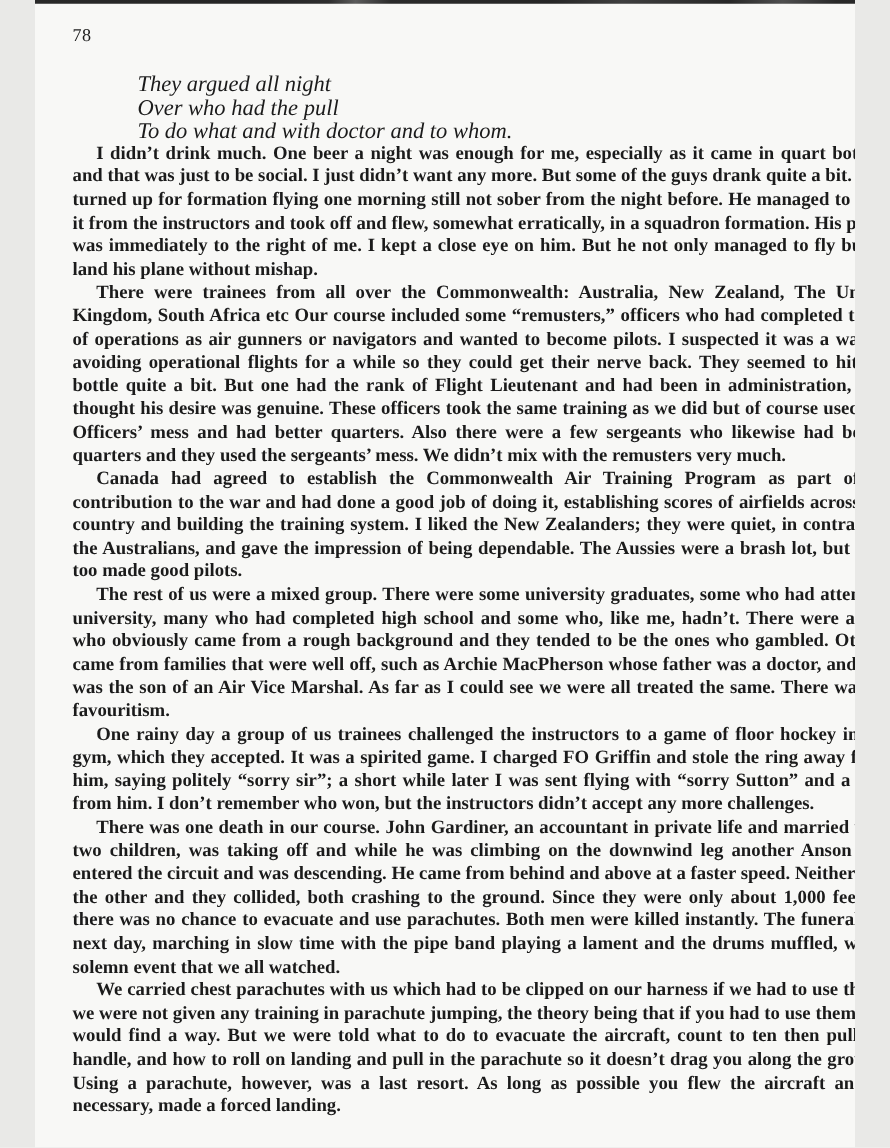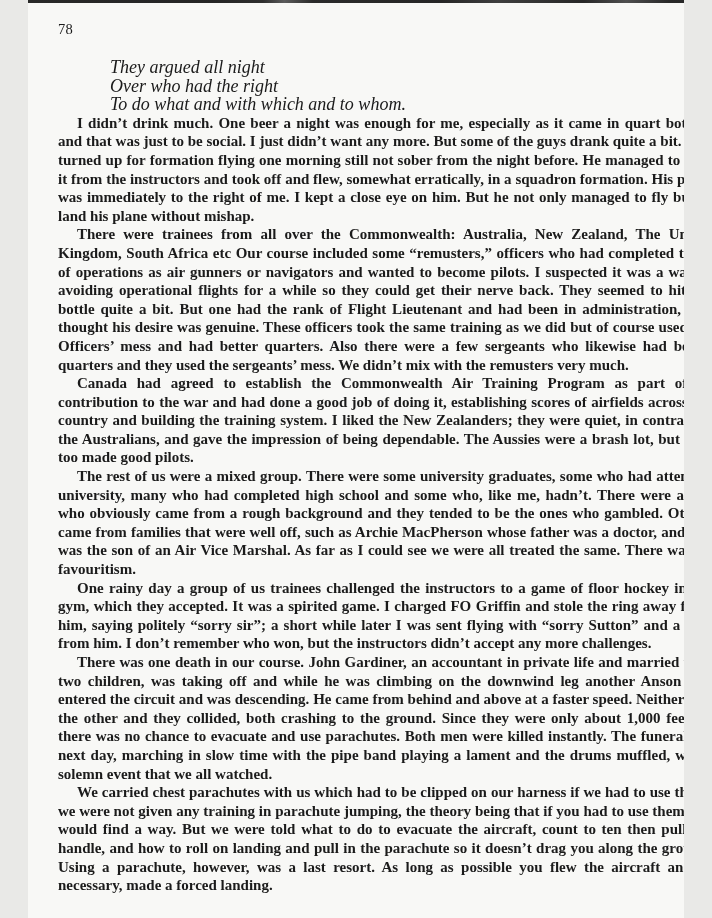--- a/index.html
+++ b/index.html
@@ -82,22 +82,22 @@
 <div class="page">
   <div class="artifact-top"></div>
 
   <div class="header-row">
     <span class="page-number">78</span>
   </div>
 
   <div class="text-block">
     <div class="poem">
       <div class="poem-line">They argued all night</div>
-      <div class="poem-line">Over who had the right</div>
-      <div class="poem-line">To do what and with which and to whom.</div>
+      <div class="poem-line">Over who had the pull</div>
+      <div class="poem-line">To do what and with doctor and to whom.</div>
     </div>
     <p class="para indent">I didn’t drink much. One beer a night was enough for me, especially as it came in quart bottles, and that was just to be social. I just didn’t want any more. But some of the guys drank quite a bit. One turned up for formation flying one morning still not sober from the night before. He managed to hide it from the instructors and took off and flew, somewhat erratically, in a squadron formation. His plane was immediately to the right of me. I kept a close eye on him. But he not only managed to fly but to land his plane without mishap.</p>
     <p class="para indent">There were trainees from all over the Commonwealth: Australia, New Zealand, The United Kingdom, South Africa etc Our course included some “remusters,” officers who had completed tours of operations as air gunners or navigators and wanted to become pilots. I suspected it was a way of avoiding operational flights for a while so they could get their nerve back. They seemed to hit the bottle quite a bit. But one had the rank of Flight Lieutenant and had been in administration, so I thought his desire was genuine. These officers took the same training as we did but of course used the Officers’ mess and had better quarters. Also there were a few sergeants who likewise had better quarters and they used the sergeants’ mess. We didn’t mix with the remusters very much.</p>
     <p class="para indent">Canada had agreed to establish the Commonwealth Air Training Program as part of its contribution to the war and had done a good job of doing it, establishing scores of airfields across the country and building the training system. I liked the New Zealanders; they were quiet, in contrast to the Australians, and gave the impression of being dependable. The Aussies were a brash lot, but they too made good pilots.</p>
     <p class="para indent">The rest of us were a mixed group. There were some university graduates, some who had attended university, many who had completed high school and some who, like me, hadn’t. There were a few who obviously came from a rough background and they tended to be the ones who gambled. Others came from families that were well off, such as Archie MacPherson whose father was a doctor, and one was the son of an Air Vice Marshal. As far as I could see we were all treated the same. There was no favouritism.</p>
     <p class="para indent">One rainy day a group of us trainees challenged the instructors to a game of floor hockey in the gym, which they accepted. It was a spirited game. I charged FO Griffin and stole the ring away from him, saying politely “sorry sir”; a short while later I was sent flying with “sorry Sutton” and a grin from him. I don’t remember who won, but the instructors didn’t accept any more challenges.</p>
     <p class="para indent">There was one death in our course. John Gardiner, an accountant in private life and married with two children, was taking off and while he was climbing on the downwind leg another Anson had entered the circuit and was descending. He came from behind and above at a faster speed. Neither saw the other and they collided, both crashing to the ground. Since they were only about 1,000 feet up there was no chance to evacuate and use parachutes. Both men were killed instantly. The funeral the next day, marching in slow time with the pipe band playing a lament and the drums muffled, was a solemn event that we all watched.</p>
     <p class="para indent">We carried chest parachutes with us which had to be clipped on our harness if we had to use them; we were not given any training in parachute jumping, the theory being that if you had to use them you would find a way. But we were told what to do to evacuate the aircraft, count to ten then pull the handle, and how to roll on landing and pull in the parachute so it doesn’t drag you along the ground. Using a parachute, however, was a last resort. As long as possible you flew the aircraft and, if necessary, made a forced landing.</p>
   </div>
 </div>

